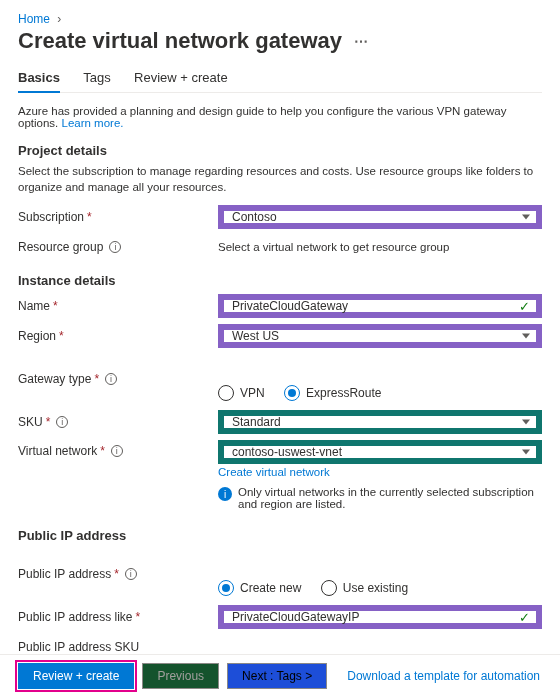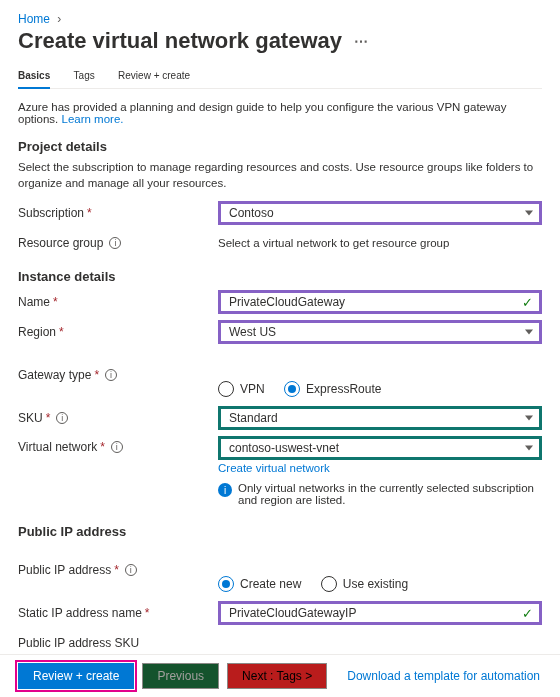--- a/index.html
+++ b/index.html
@@ -10,37 +10,37 @@
     color: #323130;
     background: #ffffff;
     width: 560px;
   }
   .page { padding: 12px 18px 60px 18px; }
   .breadcrumb { color: #0078d4; font-size: 12px; margin-bottom: 2px; }
   .breadcrumb .sep { color: #605e5c; margin: 0 4px; }
   h1 { font-size: 22px; font-weight: 600; margin: 2px 0 10px 0; display: flex; align-items: center; }
   h1 .ell { color: #605e5c; font-size: 14px; margin-left: 12px; }
   .tabs { border-bottom: 1px solid #edebe9; margin-bottom: 12px; }
-  .tab { display: inline-block; padding: 6px 0; margin-right: 20px; font-size: 10px; color: #323130; cursor: pointer; }
+  .tab { display: inline-block; padding: 6px 0; margin-right: 20px; font-size: 13px; color: #323130; cursor: pointer; }
   .tab.active { border-bottom: 2px solid #0078d4; font-weight: 600; margin-bottom: -1px; }
   .intro { font-size: 11.5px; margin-bottom: 14px; }
   a.link { color: #0078d4; text-decoration: none; cursor: pointer; }
   .section-title { font-weight: 600; font-size: 13px; margin: 14px 0 6px 0; }
   .section-desc { font-size: 11.5px; color: #323130; margin-bottom: 10px; line-height: 1.35; }
   .row { display: flex; align-items: center; margin: 6px 0; min-height: 24px; }
   .label { width: 200px; flex-shrink: 0; font-size: 12px; display: flex; align-items: center; }
   .req { color: #a4262c; margin-left: 3px; }
   .info-icon {
     display: inline-flex; width: 12px; height: 12px; border: 1px solid #605e5c;
     border-radius: 50%; font-size: 9px; color: #605e5c; align-items: center;
     justify-content: center; margin-left: 6px; font-style: normal; line-height: 1;
   }
   .field { flex: 1; }
   .select, .input {
-    width: 100%; height: 24px; border: 3px solid #0f766e; padding: 0 22px 0 8px;
+    width: 100%; height: 24px; border: 6px solid #0f766e; padding: 0 22px 0 8px;
     font-size: 12px; font-family: inherit; background: #fff; position: relative;
     display: flex; align-items: center;
   }
   .select.accent, .input.accent { border-color: #8661c5; }
   .select .chev {
     position: absolute; right: 6px; top: 50%; transform: translateY(-50%);
     width: 0; height: 0; border-left: 4px solid transparent;
     border-right: 4px solid transparent; border-top: 5px solid #605e5c;
   }
   .check-icon {
@@ -67,21 +67,21 @@
     border-radius: 50%; top: 3px; left: 3px;
   }
   .radio.selected .radio-c { border-color: #0078d4; }
   .recommend { font-size: 11.5px; margin: 16px 0 8px 0; line-height: 1.4; }
   .footer {
     position: fixed; bottom: 0; left: 0; width: 560px; border-top: 1px solid #edebe9;
     background: #fff; padding: 8px 18px; display: flex; align-items: center;
   }
   .btn {
     height: 26px; padding: 0 14px; font-size: 12px; font-family: inherit;
-    border: 1px solid #8a8886; background: #b91c1c; cursor: pointer; margin-right: 8px;
+    border: 1px solid #8a8886; background: #1d4ed8; cursor: pointer; margin-right: 8px;
     display: inline-flex; align-items: center;
   }
   .btn.primary {
     background: #0078d4; color: #fff; border: 1px solid #0078d4;
     outline: 2px solid #e3008c; outline-offset: 1px;
   }
   .btn.disabled { color: #a19f9d; background: #14532d; cursor: default; }
   .footer .link { margin-left: 12px; font-size: 12px; }
 </style>
 </head>
@@ -227,21 +227,21 @@
       </span>
       <span class="radio">
         <span class="radio-c"></span>
           <span>Use existing</span>
       </span>
     </div>
   </div>
 
   <div class="row">
     <div class="label">
-      <span>Static IP address name</span>
+      <span>Public IP address like</span>
         <span class="req">*</span>
     </div>
     <div class="field">
       <div class="input accent">
         <span>PrivateCloudGatewayIP</span>
         <span class="check-icon">✓</span>
       </div>
     </div>
   </div>
 

